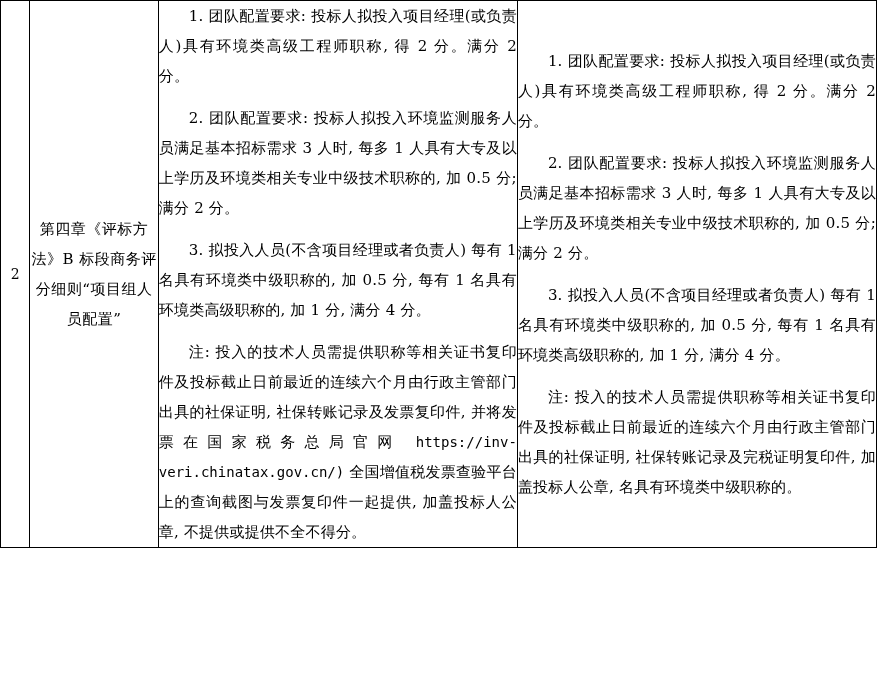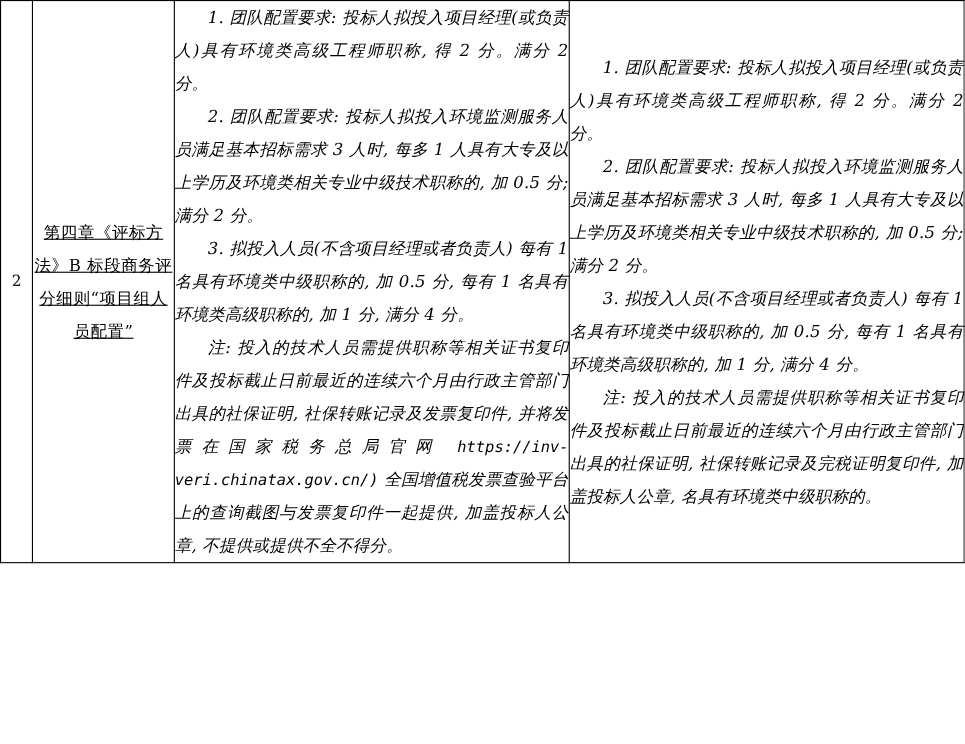--- a/index.html
+++ b/index.html
@@ -27,44 +27,42 @@
     width: 28px;
     text-align: center;
     font-size: 14px;
     font-family: "DejaVu Serif", "Liberation Serif", serif;
   }
   .col-item {
     width: 126px;
     padding: 4px 8px 4px 8px;
     text-align: center;
     vertical-align: middle;
-    text-decoration: underline;
   }
   .col-content {
     width: 354px;
     vertical-align: top;
     padding: 6px 10px 6px 8px;
-    font-style: italic;
   }
   .item-text {
     font-size: 15px;
     line-height: 2.0;
     letter-spacing: 0.5px;
   }
   .para {
     font-size: 15px;
     line-height: 2.0;
     text-align: justify;
     text-justify: inter-ideograph;
     margin: 0 0 0 0;
     text-indent: 2em;
     letter-spacing: 0.2px;
   }
   .para + .para {
-    margin-top: 0;
+    margin-top: 12px;
   }
   .mono-url {
     font-family: "DejaVu Sans Mono", "Liberation Mono", monospace;
     font-size: 14px;
     letter-spacing: 0;
   }
   .cell-inner {
     display: block;
   }
 </style>

